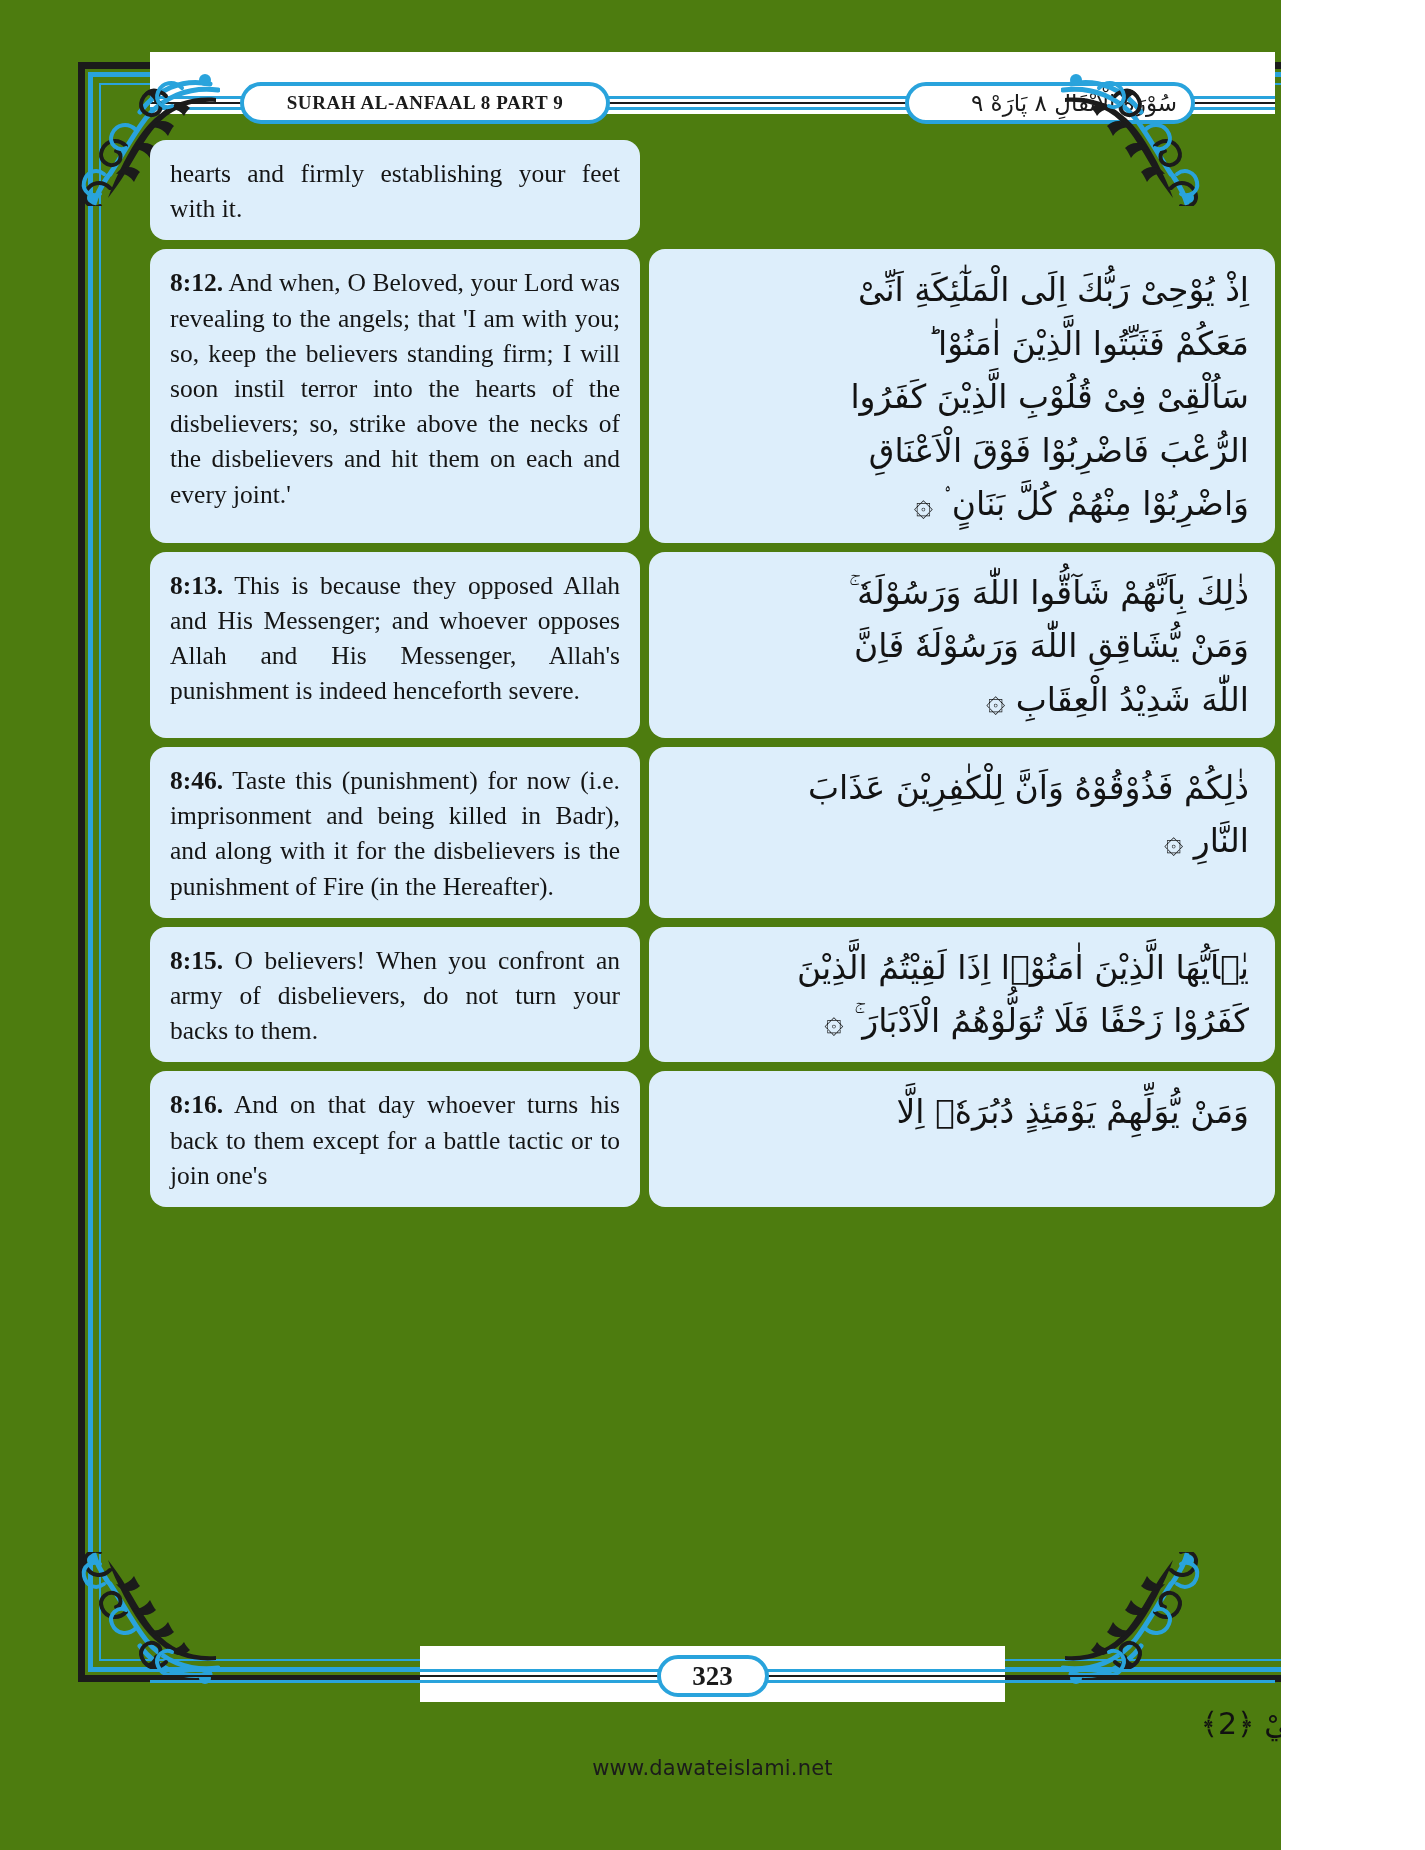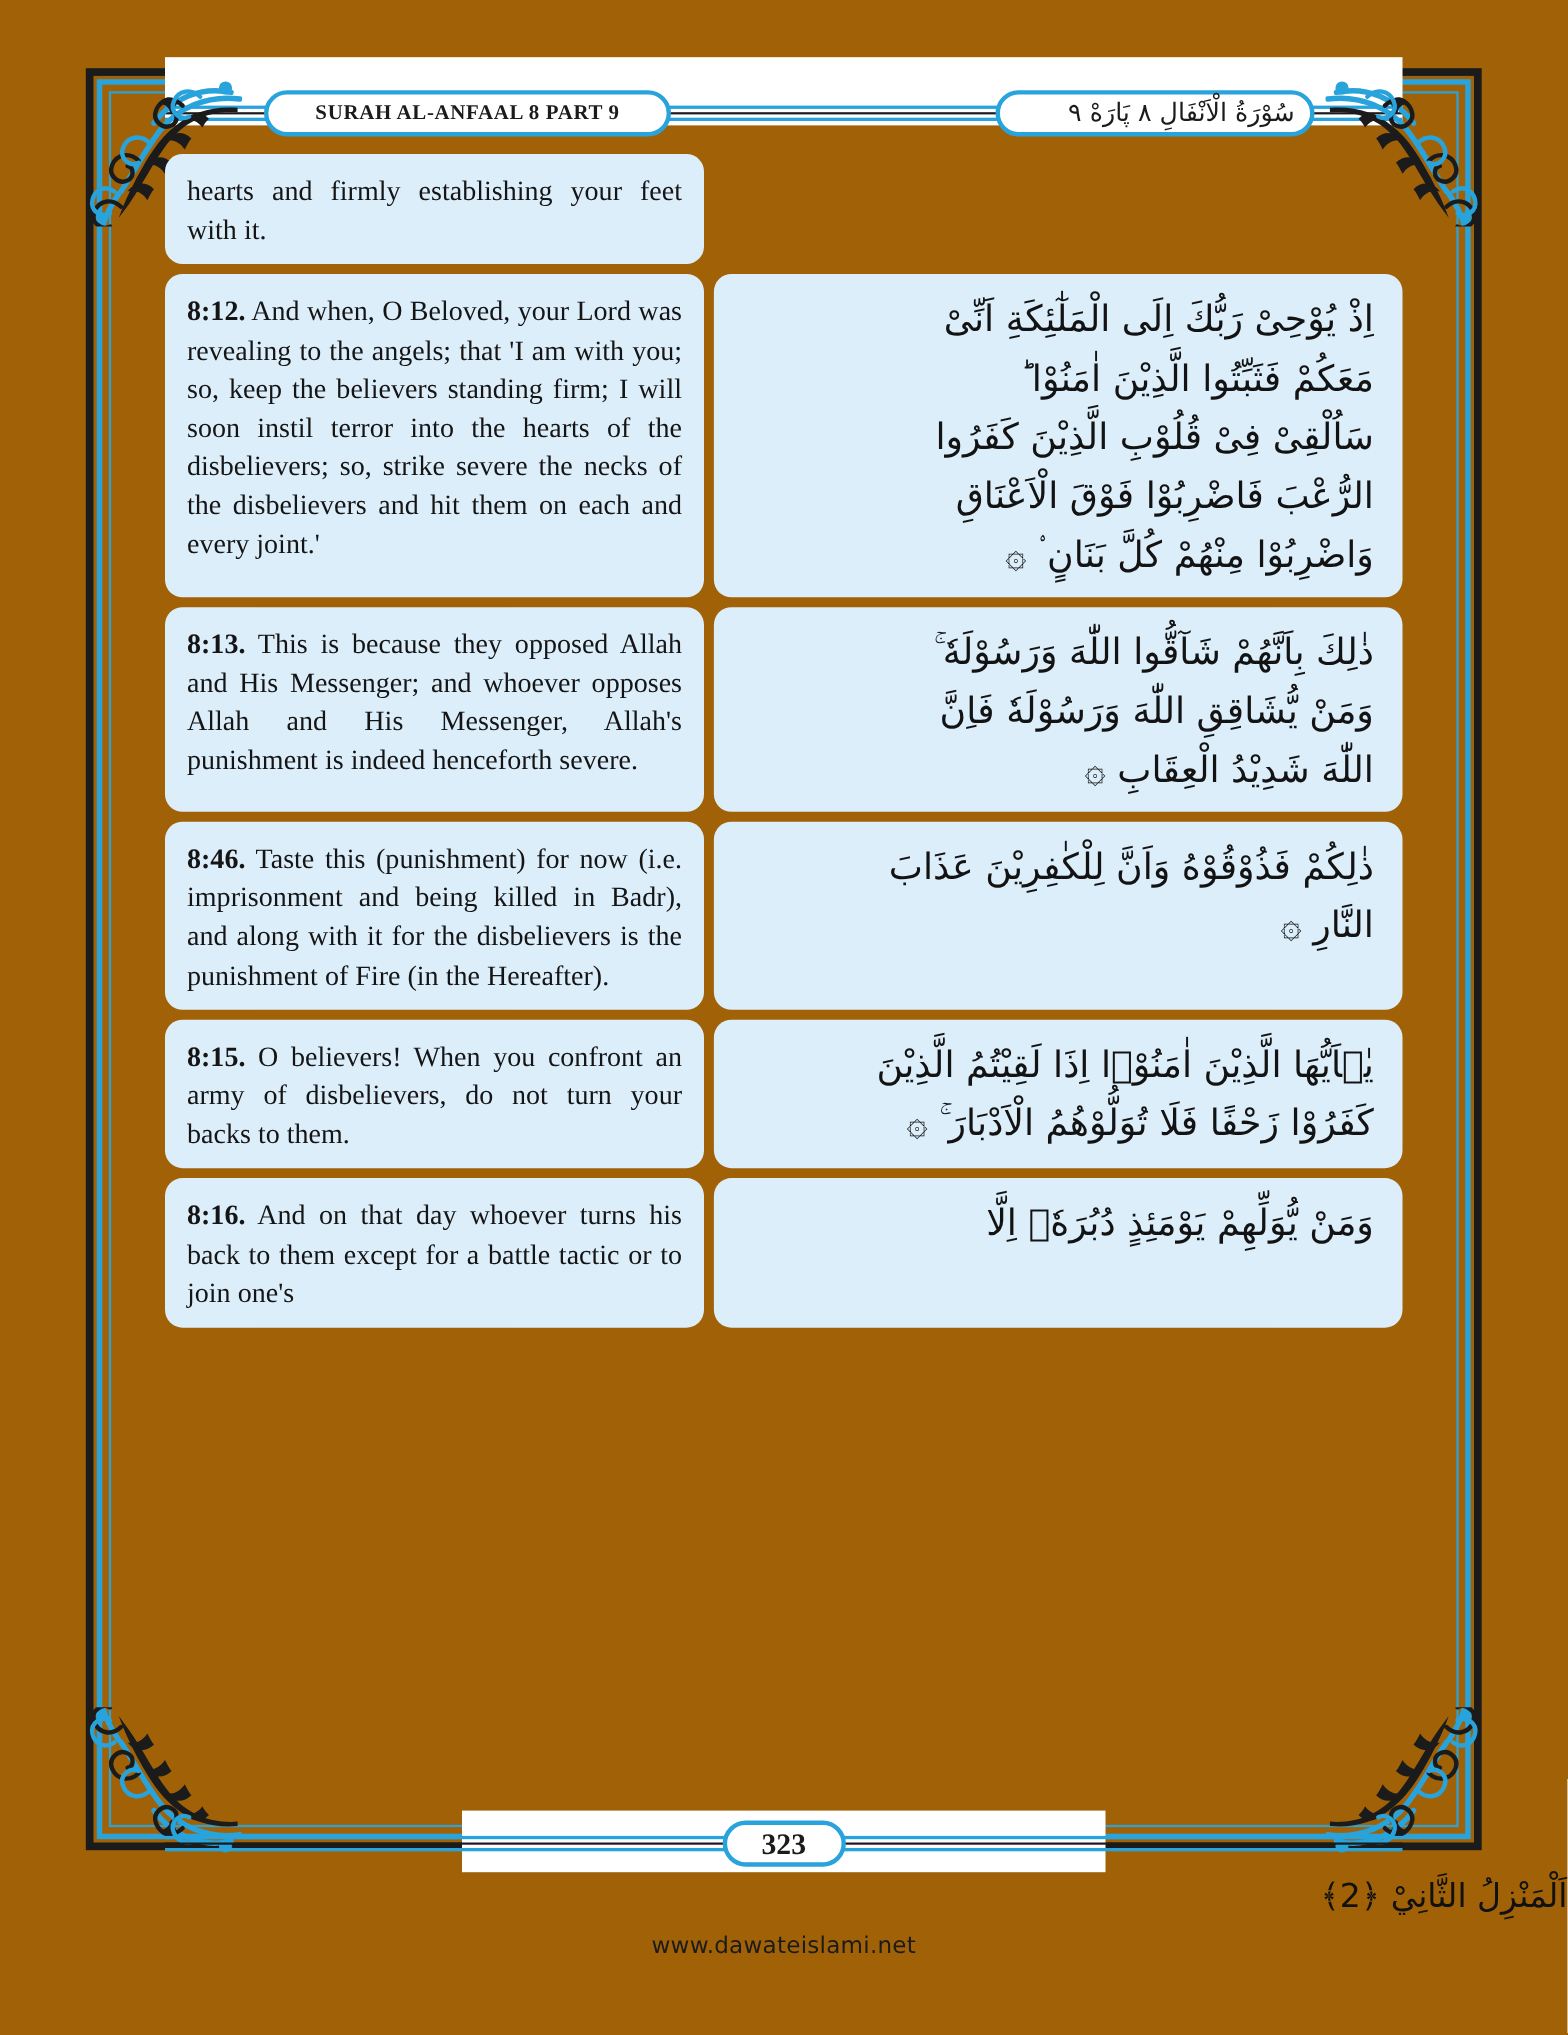--- a/index.html
+++ b/index.html
@@ -2,23 +2,23 @@
 <html><head>
 <meta charset="utf-8">
 <style>
   html, body {
     margin: 0;
     padding: 0;
     background: #ffffff;
   }
   .page {
     position: relative;
-    width: 1425px;
+    width: 1281px;
     height: 1850px;
-    background: #a16207;
+    background: #4d7c0f;
     font-family: "Liberation Serif", serif;
     overflow: hidden;
     box-sizing: border-box;
   }
 
   
   .frame-outer {
     position: absolute;
     left: 78px;
     top: 62px;
@@ -382,21 +382,21 @@
     <div class="verse-row">
       <div class="cell cell-en">
         <span class="vnum"></span>
         <span>hearts and firmly establishing your feet with it.</span>
       </div>
     </div>
 
     <div class="verse-row">
       <div class="cell cell-en">
         <span class="vnum">8:12.</span>
-        <span>And when, O Beloved, your Lord was revealing to the angels; that 'I am with you; so, keep the believers standing firm; I will soon instil terror into the hearts of the disbelievers; so, strike severe the necks of the disbelievers and hit them on each and every joint.'</span>
+        <span>And when, O Beloved, your Lord was revealing to the angels; that 'I am with you; so, keep the believers standing firm; I will soon instil terror into the hearts of the disbelievers; so, strike above the necks of the disbelievers and hit them on each and every joint.'</span>
       </div>
       <div class="cell cell-ar">
         <span class="ar-line">اِذْ يُوْحِىْ رَبُّكَ اِلَى الْمَلٰٓئِكَةِ اَنِّىْ</span>
         <span class="ar-line">مَعَكُمْ فَثَبِّتُوا الَّذِيْنَ اٰمَنُوْا ؕ</span>
         <span class="ar-line">سَاُلْقِىْ فِىْ قُلُوْبِ الَّذِيْنَ كَفَرُوا</span>
         <span class="ar-line">الرُّعْبَ فَاضْرِبُوْا فَوْقَ الْاَعْنَاقِ</span>
         <span class="ar-line">وَاضْرِبُوْا مِنْهُمْ كُلَّ بَنَانٍ ۟ ۞</span>
       </div>
     </div>
 

